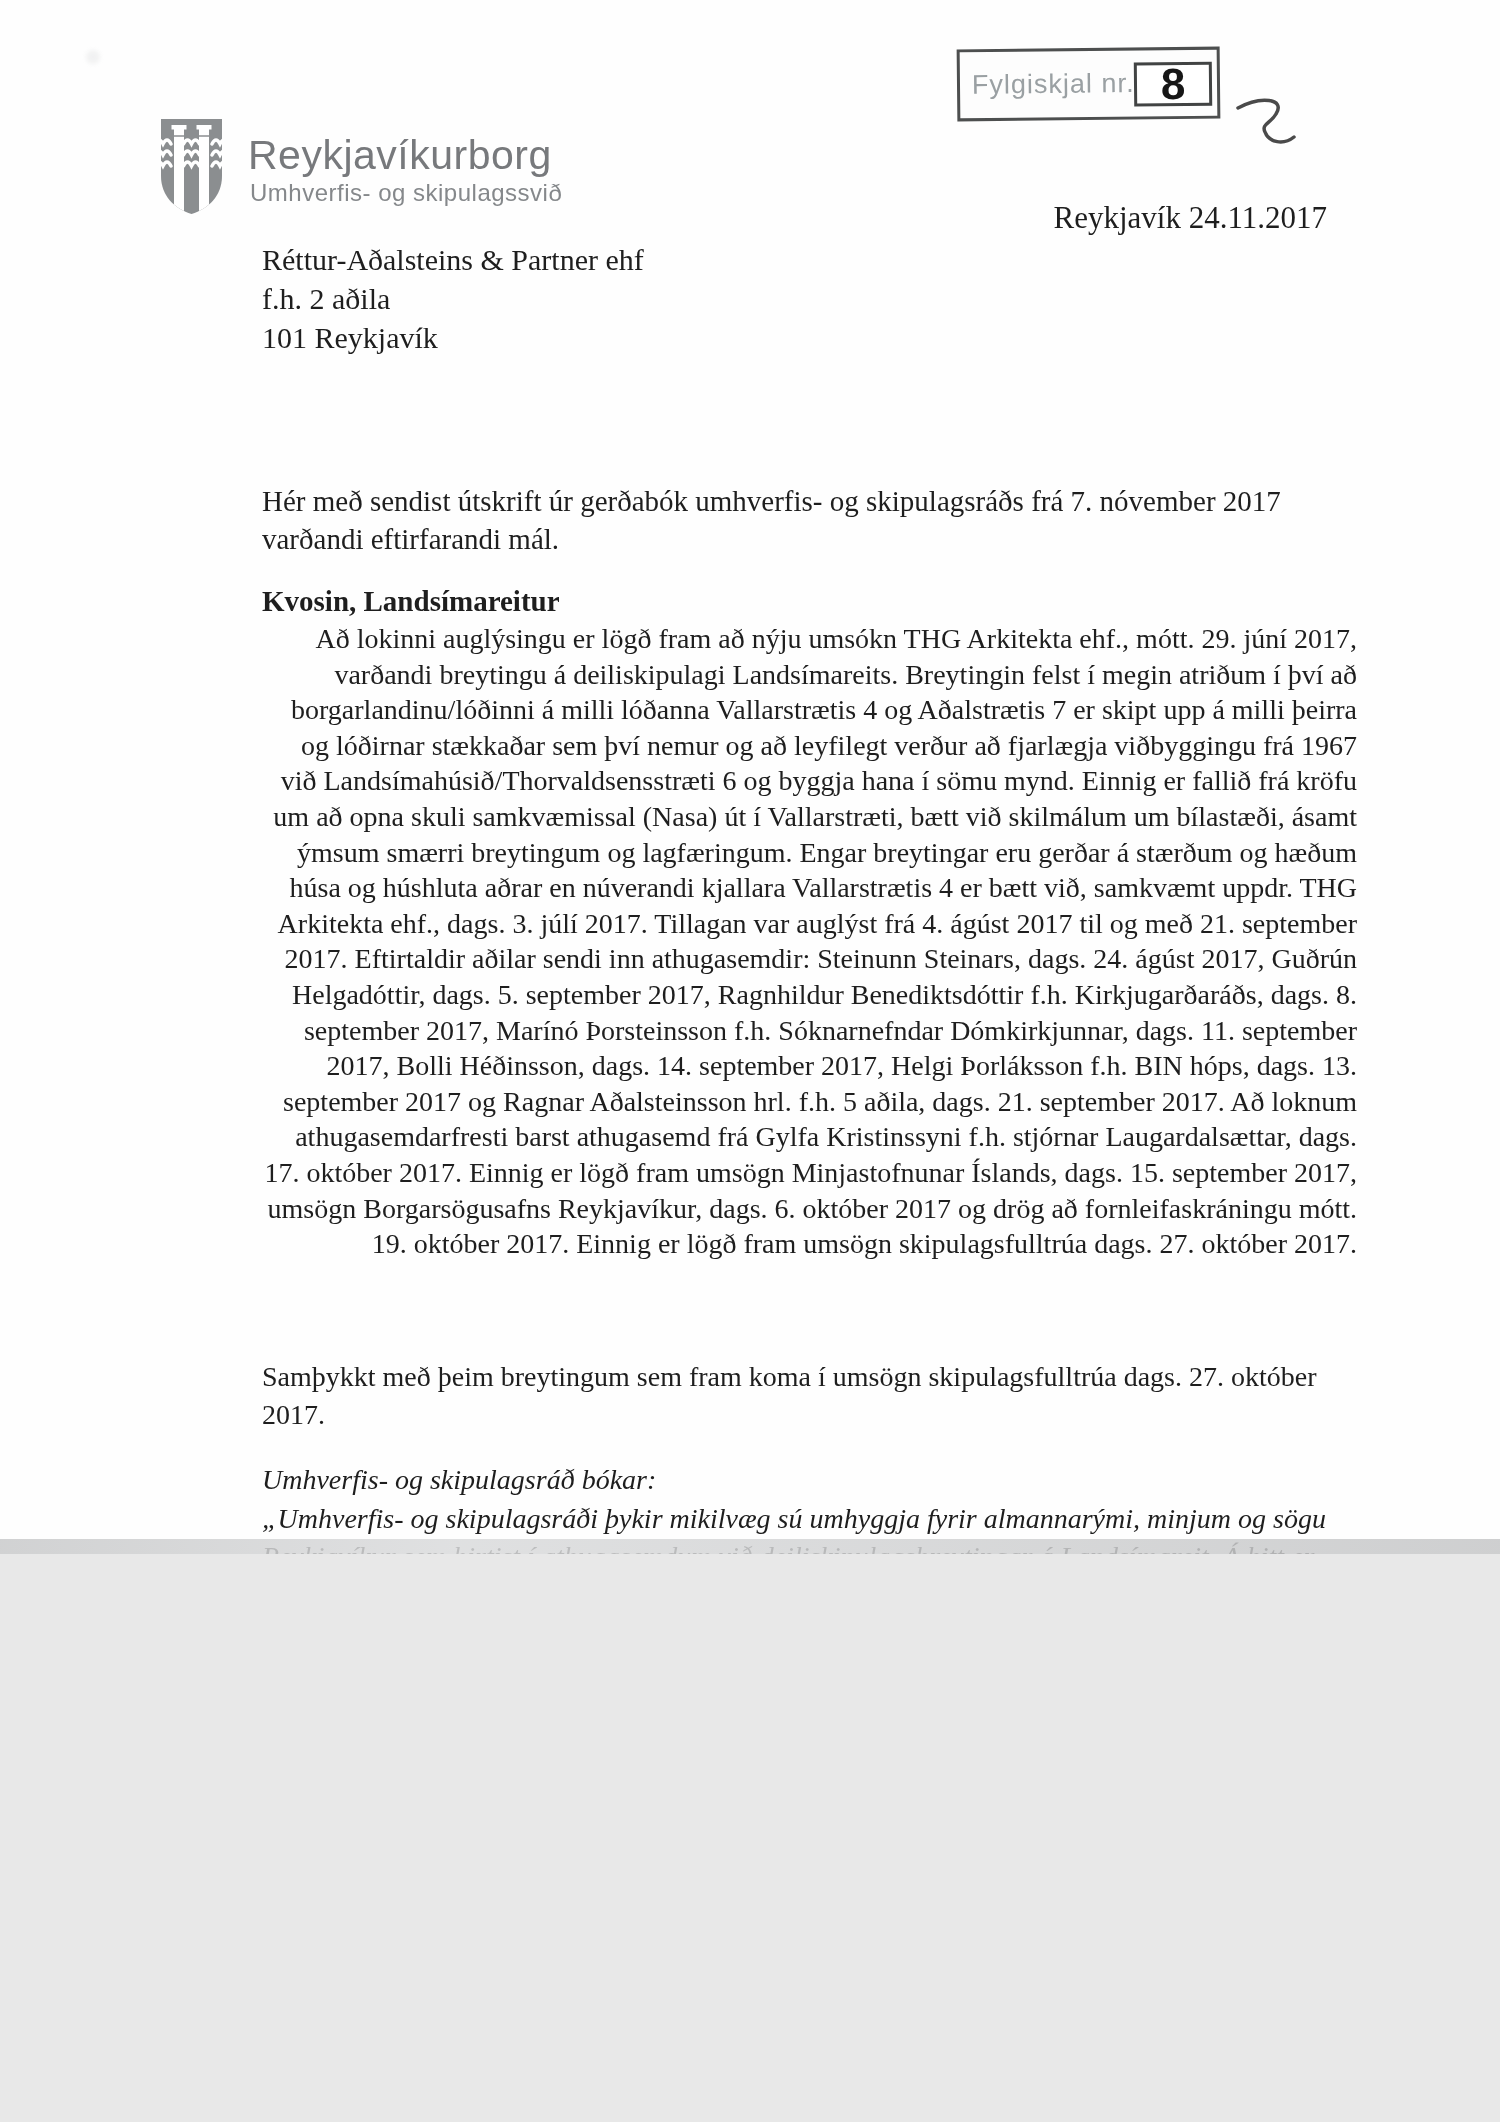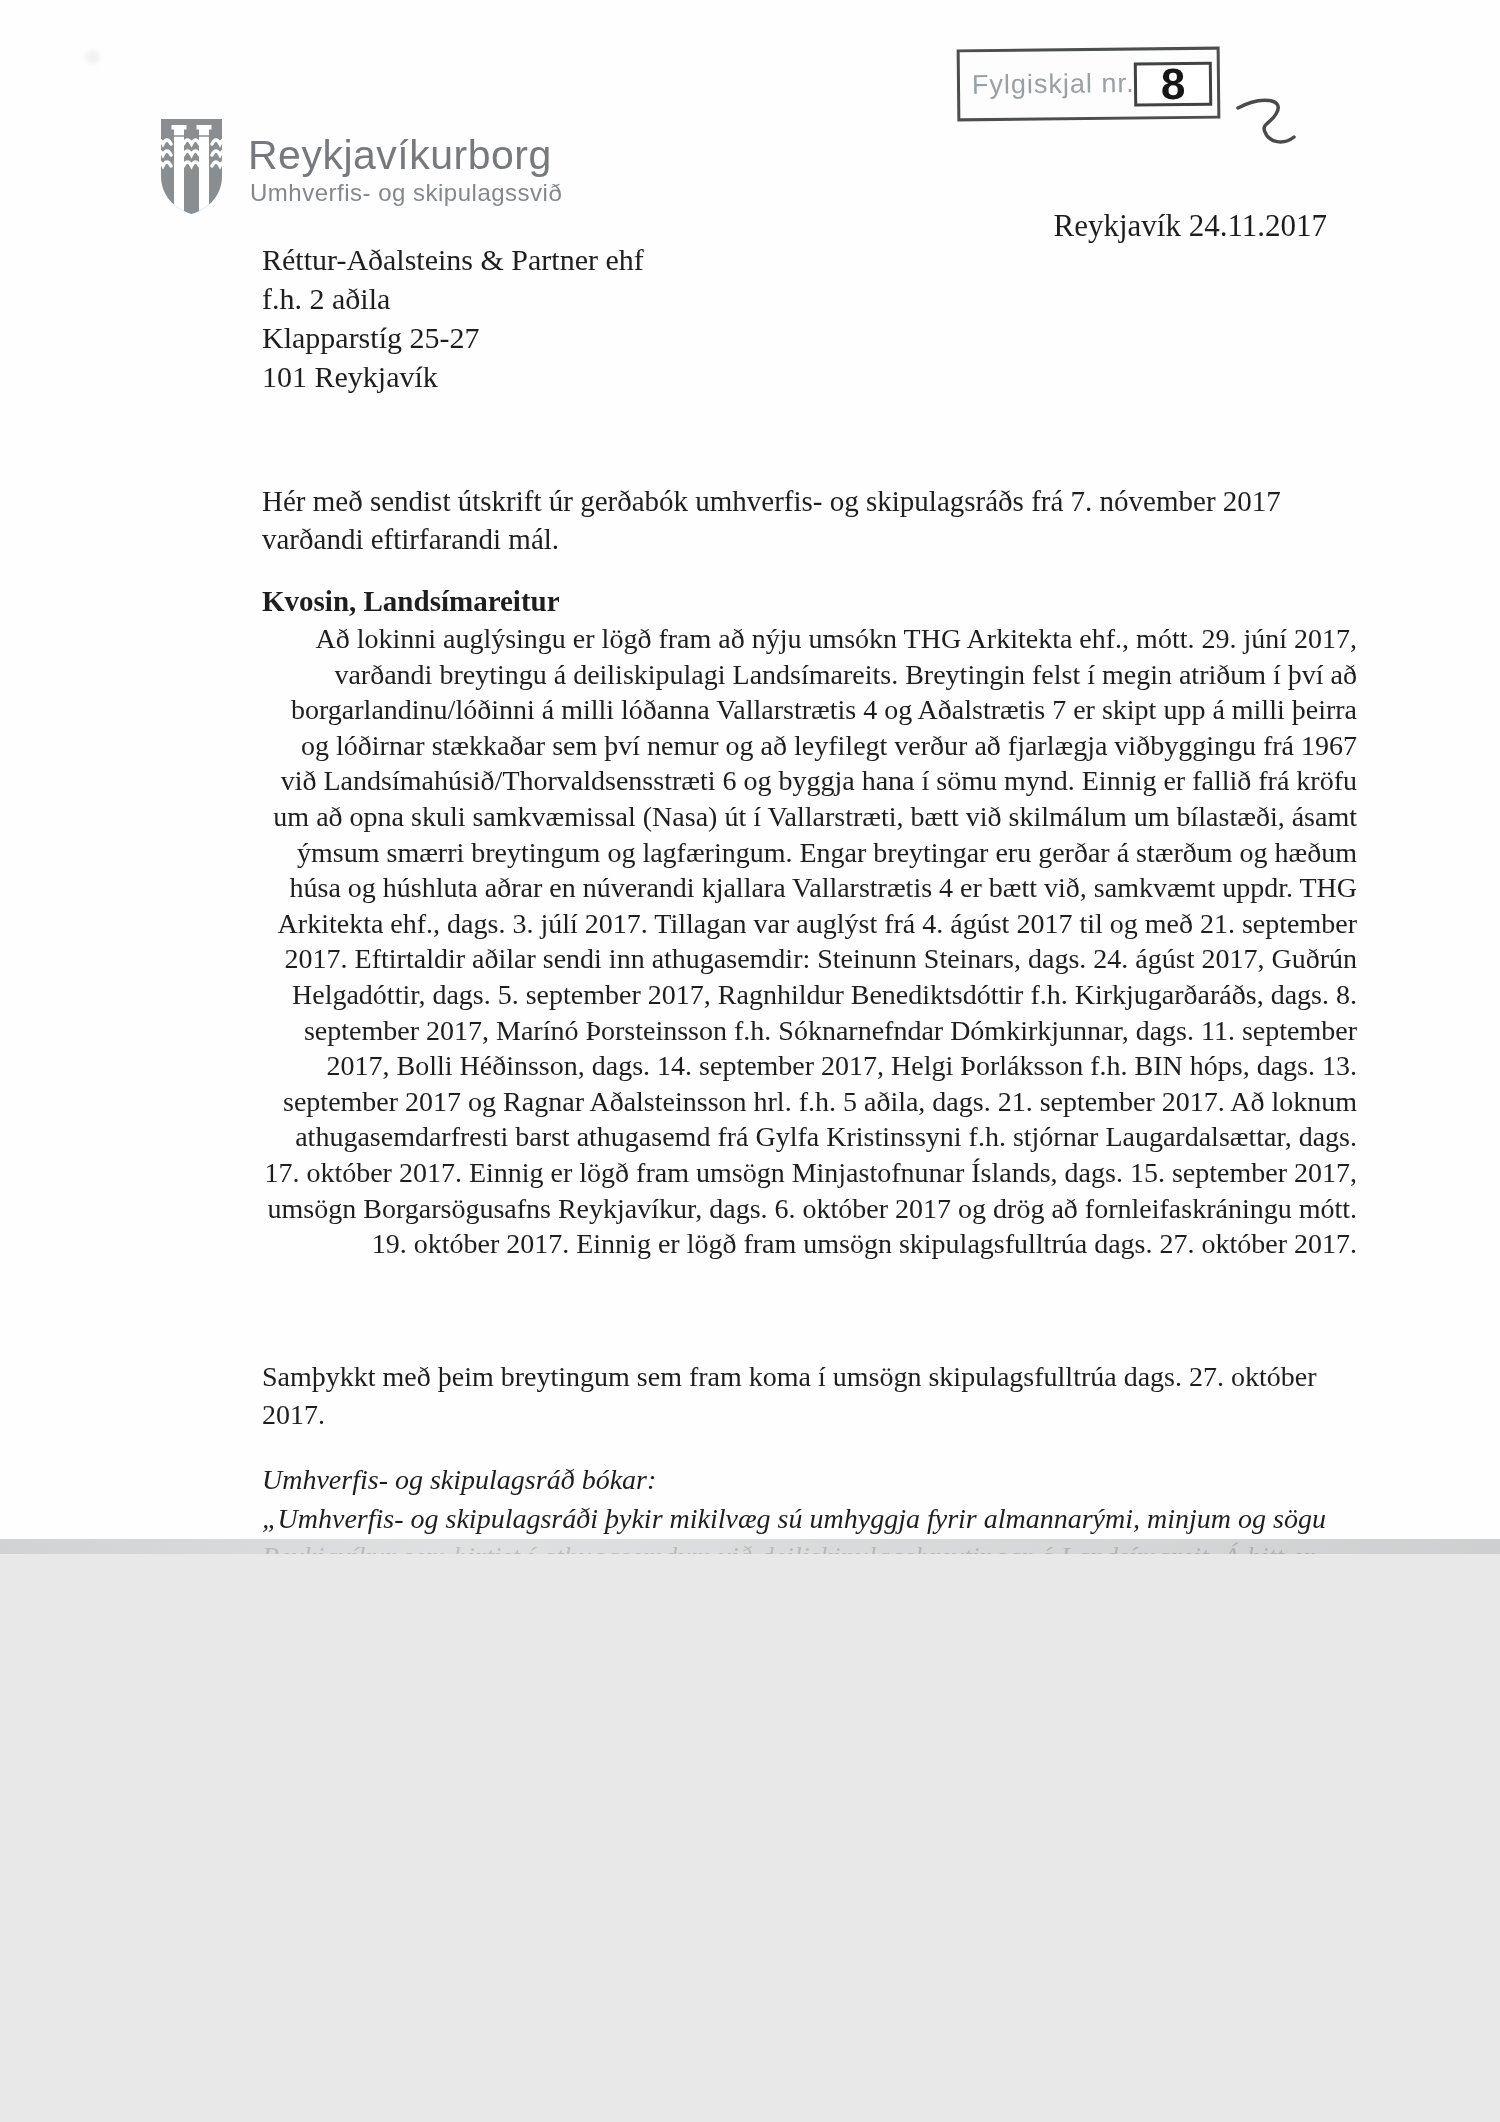--- a/index.html
+++ b/index.html
@@ -42,21 +42,21 @@
     font-family:"Liberation Sans", sans-serif;
     font-size:41px;color:#77797c;line-height:1;letter-spacing:0.5px;
   }
   .logo-dept{
     position:absolute;left:250px;top:181px;
     font-family:"Liberation Sans", sans-serif;
     font-size:24px;color:#85888b;line-height:1;letter-spacing:0.5px;
   }
   
   .dateline{
-    position:absolute;right:173px;top:208px;
+    position:absolute;right:173px;top:200px;
     font-size:31px;white-space:nowrap;
   }
   .recipient{
     position:absolute;left:262px;top:240px;
     font-size:30px;line-height:39px;
   }
   .intro{
     position:absolute;left:262px;top:482px;width:1095px;
     font-size:29px;line-height:38px;text-align:left;
   }
@@ -145,21 +145,20 @@
   </svg>
 
   <div class="logo-org">Reykjavíkurborg</div>
   <div class="logo-dept">Umhverfis- og skipulagssvið</div>
 
   <div class="dateline">Reykjavík 24.11.2017</div>
 
   <div class="recipient">
     <div>Réttur-Aðalsteins &amp; Partner ehf</div>
     <div>f.h. 2 aðila</div>
-    <div>Klapparstíg 25-27</div>
     <div>101 Reykjavík</div>
   </div>
 
   <div class="intro">Hér með sendist útskrift úr gerðabók umhverfis- og skipulagsráðs frá 7. nóvember 2017 varðandi eftirfarandi mál.</div>
 
   <div class="case-heading">Kvosin, Landsímareitur</div>
   <div class="case-body">Að lokinni auglýsingu er lögð fram að nýju umsókn THG Arkitekta ehf., mótt. 29. júní 2017, varðandi breytingu á deiliskipulagi Landsímareits. Breytingin felst í megin atriðum í því að borgarlandinu/lóðinni á milli lóðanna Vallarstrætis 4 og Aðalstrætis 7 er skipt upp á milli þeirra og lóðirnar stækkaðar sem því nemur og að leyfilegt verður að fjarlægja viðbyggingu frá 1967 við Landsímahúsið/Thorvaldsensstræti 6 og byggja hana í sömu mynd. Einnig er fallið frá kröfu um að opna skuli samkvæmissal (Nasa) út í Vallarstræti, bætt við skilmálum um bílastæði, ásamt ýmsum smærri breytingum og lagfæringum. Engar breytingar eru gerðar á stærðum og hæðum húsa og húshluta aðrar en núverandi kjallara Vallarstrætis 4 er bætt við, samkvæmt uppdr. THG Arkitekta ehf., dags. 3. júlí 2017. Tillagan var auglýst frá 4. ágúst 2017 til og með 21. september 2017. Eftirtaldir aðilar sendi inn athugasemdir: Steinunn Steinars, dags. 24. ágúst 2017, Guðrún Helgadóttir, dags. 5. september 2017, Ragnhildur Benediktsdóttir f.h. Kirkjugarðaráðs, dags. 8. september 2017, Marínó Þorsteinsson f.h. Sóknarnefndar Dómkirkjunnar, dags. 11. september 2017, Bolli Héðinsson, dags. 14. september 2017, Helgi Þorláksson f.h. BIN hóps, dags. 13. september 2017 og Ragnar Aðalsteinsson hrl. f.h. 5 aðila, dags. 21. september 2017. Að loknum athugasemdarfresti barst athugasemd frá Gylfa Kristinssyni f.h. stjórnar Laugardalsættar, dags. 17. október 2017. Einnig er lögð fram umsögn Minjastofnunar Íslands, dags. 15. september 2017, umsögn Borgarsögusafns Reykjavíkur, dags. 6. október 2017 og drög að fornleifaskráningu mótt. 19. október 2017. Einnig er lögð fram umsögn skipulagsfulltrúa dags. 27. október 2017.</div>
   <div class="resolution">Samþykkt með þeim breytingum sem fram koma í umsögn skipulagsfulltrúa dags. 27. október 2017.</div>
   <div class="bokun-heading">Umhverfis- og skipulagsráð bókar:</div>
   <div class="bokun-quote">„Umhverfis- og skipulagsráði þykir mikilvæg sú umhyggja fyrir almannarými, minjum og sögu Reykjavíkur sem birtist í athugasemdum við deiliskipulagsbreytingar á Landsímareit. Á hitt er hins vegar að líta að deiliskipulagið í heild sinni endurspeglar og tekur fullt mið af fyrri niðurstöðu um vernd húsa á reitnum og fyrir liggur eftir fornleifarannsókn, sem ekki er að fullu lokið, að gera má ráð fyrir að minjum um byggð eða greftrun á reitnum verði ekki raskað frekar en orðið er vegna byggingarframkvæmda sem þar standa fyrir dyrum. Eftir sem áður þarf að gæta fyllstu varúðar við þær framkvæmdir allar í góðu samráði við Minjastofnun og borgaryfirvöld. Loks er minnt á</div>

